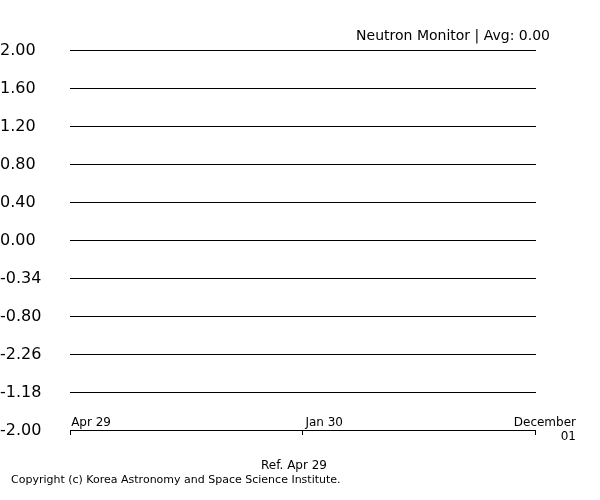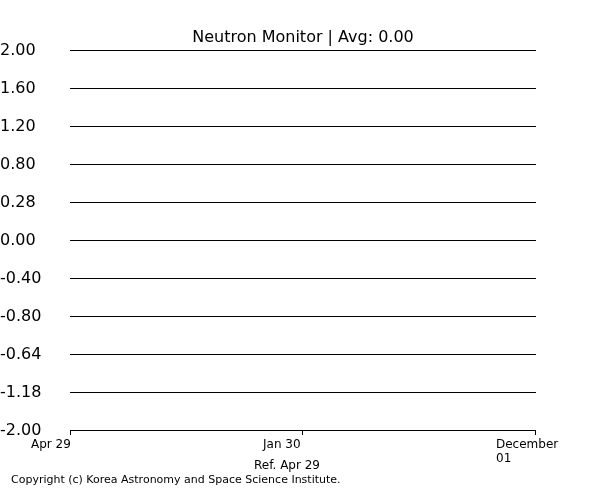--- a/index.html
+++ b/index.html
@@ -1,42 +1,42 @@
 <!DOCTYPE html>
 <html><head>
   <meta charset="utf-8">
   <style>
     html, body { margin: 0; padding: 0; background: #ffffff; }
     body { width: 600px; height: 500px; position: relative; overflow: hidden;
            font-family: "DejaVu Sans", sans-serif; color: #000; }
-    .title { position: absolute; top: 27px; left: 70px; width: 466px; text-align: center;
-             font-size: 16px; }
+    .title { position: absolute; top: 27px; left: 84px; width: 466px; text-align: right;
+             font-size: 14px; }
     .grid { position: absolute; left: 70px; width: 466px; height: 0; border-top: 1px solid #000; }
     .ylabel { position: absolute; left: 0; width: 59px; text-align: left; font-size: 16px; line-height: 14px; }
     .xaxis { position: absolute; left: 70px; top: 430px; width: 466px; height: 0; border-top: 1px solid #000; }
     .tick { position: absolute; width: 0; height: 5px; border-left: 1px solid #000; top: 430px; }
-    .xlabel { position: absolute; top: 437px; font-size: 12px; width: 80px; text-align: left; }
-    .ref { position: absolute; top: 458px; left: 247px; width: 80px; text-align: center; font-size: 12px; }
+    .xlabel { position: absolute; top: 415px; font-size: 12px; width: 80px; text-align: right; }
+    .ref { position: absolute; top: 458px; left: 247px; width: 80px; text-align: right; font-size: 12px; }
     .copyright { position: absolute; top: 473px; left: 11px; font-size: 11px; }
   </style>
 </head>
 <body>
 
 <div class="title">Neutron Monitor | Avg: 0.00</div>
 
 <div>
   <div class="ylabel" style="top:43px">2.00</div>
   <div class="ylabel" style="top:81px">1.60</div>
   <div class="ylabel" style="top:119px">1.20</div>
   <div class="ylabel" style="top:157px">0.80</div>
-  <div class="ylabel" style="top:195px">0.28</div>
+  <div class="ylabel" style="top:195px">0.40</div>
   <div class="ylabel" style="top:233px">0.00</div>
-  <div class="ylabel" style="top:271px">-0.40</div>
+  <div class="ylabel" style="top:271px">-0.34</div>
   <div class="ylabel" style="top:309px">-0.80</div>
-  <div class="ylabel" style="top:347px">-0.64</div>
+  <div class="ylabel" style="top:347px">-2.26</div>
   <div class="ylabel" style="top:385px">-1.18</div>
   <div class="ylabel" style="top:423px">-2.00</div>
 </div>
 
 <div>
   <div class="grid" style="top:50px"></div>
   <div class="grid" style="top:88px"></div>
   <div class="grid" style="top:126px"></div>
   <div class="grid" style="top:164px"></div>
   <div class="grid" style="top:202px"></div>

